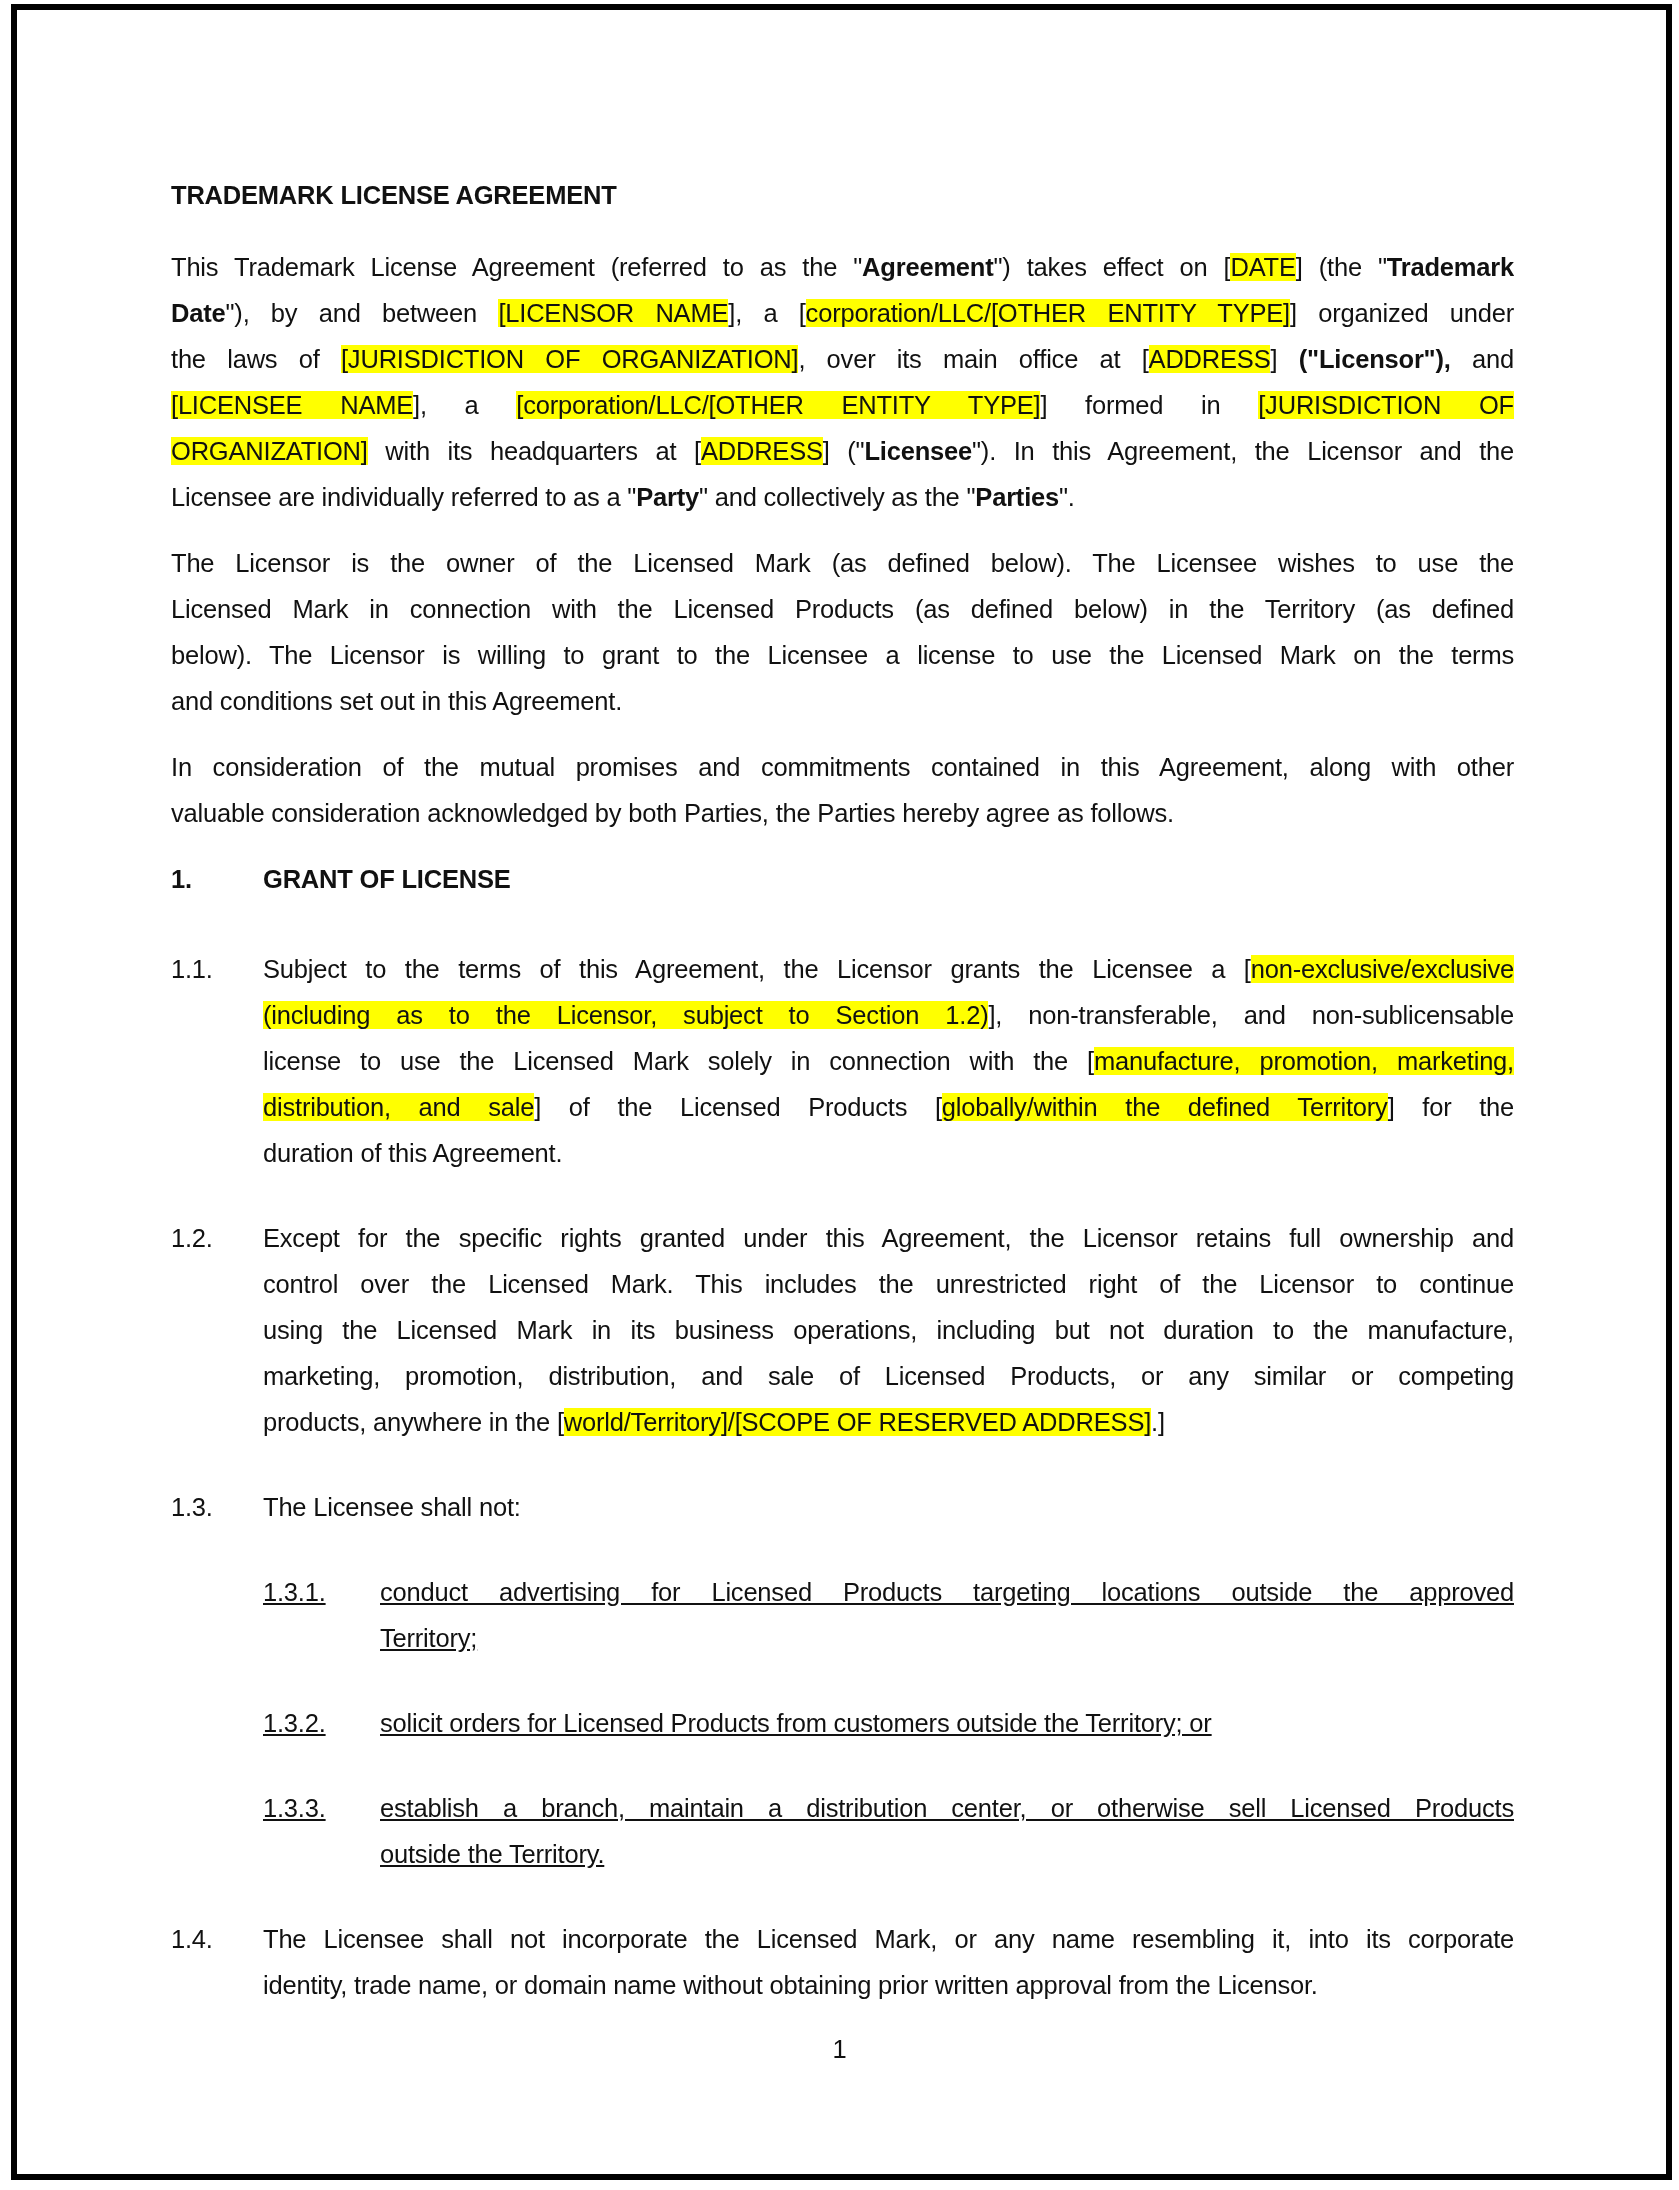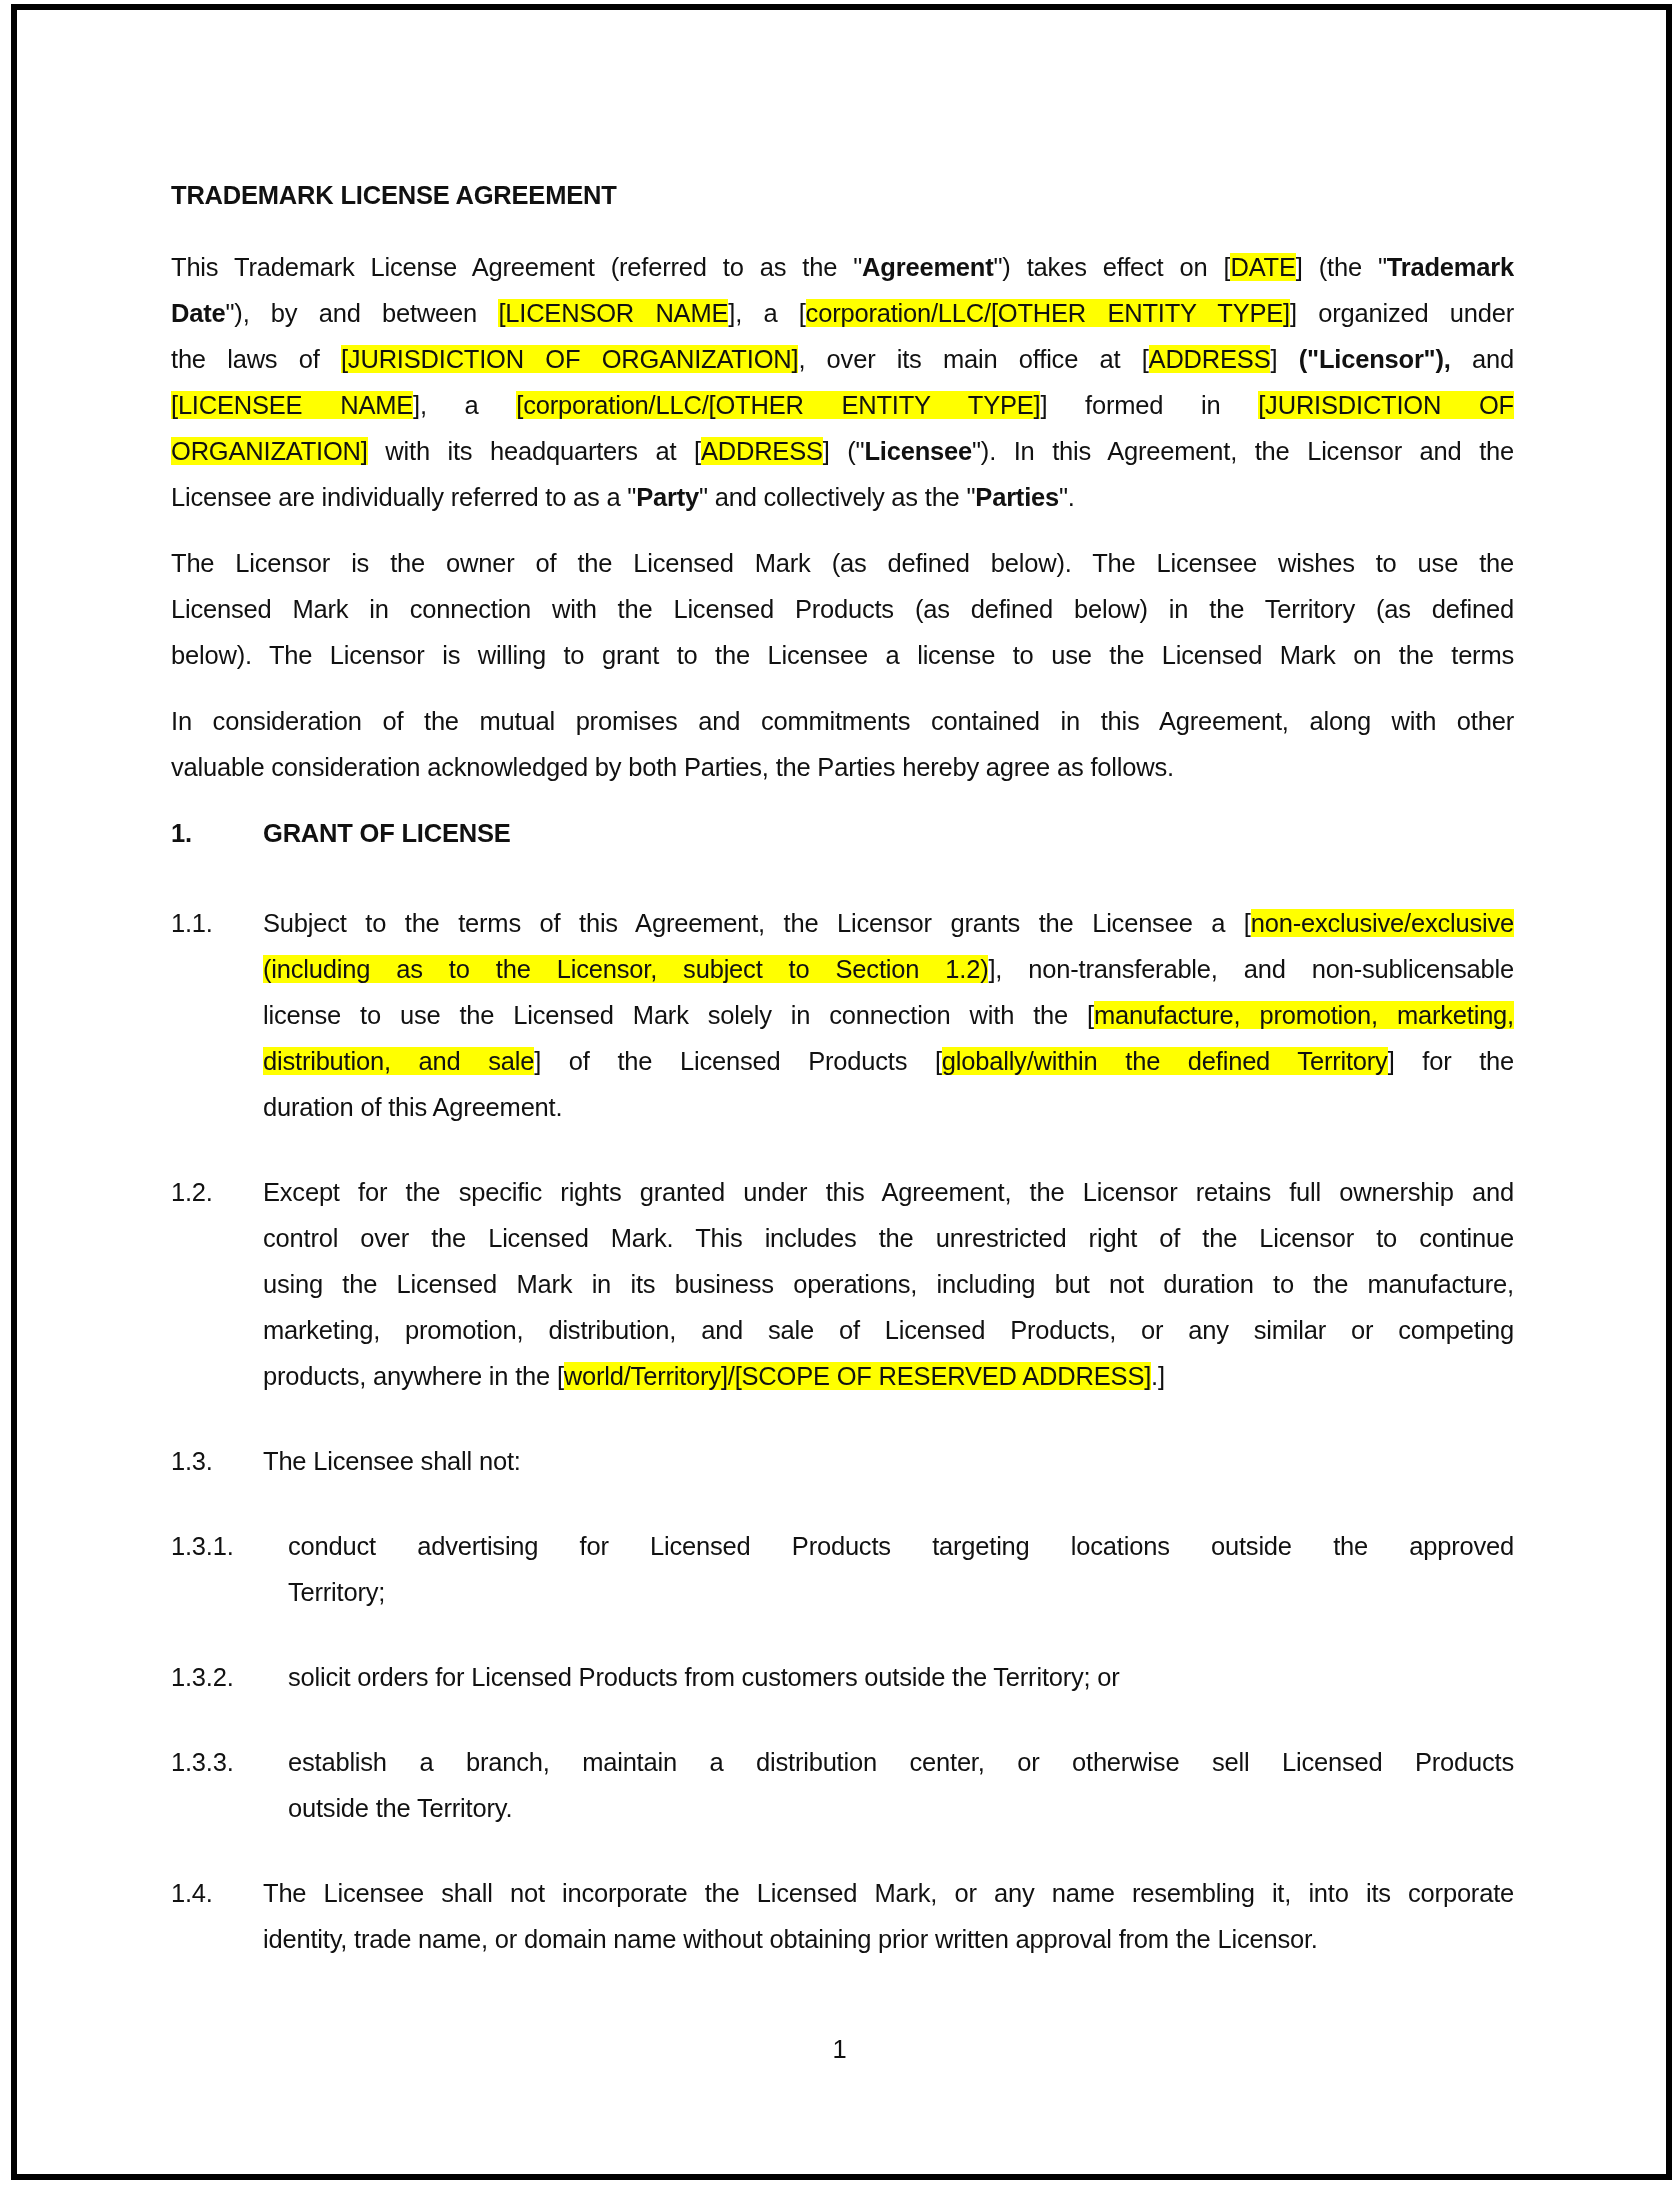--- a/index.html
+++ b/index.html
@@ -29,21 +29,21 @@
   }
   .blk { margin: 0; }
   .title {
     text-align: center;
     font-weight: bold;
     margin-bottom: 26px;
   }
   .p  { margin-bottom: 20px; }
   .h  { display: flex; font-weight: bold; margin-bottom: 44px; }
   .c1 { display: flex; margin-bottom: 39px; }
-  .c2 { display: flex; margin-bottom: 39px; }
+  .c2 { display: flex; margin-left: 92px; margin-bottom: 39px; text-decoration: underline; }
   .h  .cnum, .c1 .cnum { flex: 0 0 92px; }
   .c2 .cnum { flex: 0 0 117px; }
   .cbody { flex: 1; min-width: 0; }
   .line { overflow: hidden; }
   .jline { text-align: justify; text-align-last: justify; }
   .lline { text-align: left; }
   .bold { font-weight: bold; }
   .hl { background: var(--hl, #ffff00); }
   .pagenum {
     position: absolute;
@@ -71,20 +71,21 @@
         <div class="line jline"><span class="bold">Date</span><span>"), by and between </span><span class="hl">[LICENSOR NAME</span><span>], a [</span><span class="hl">corporation/LLC/[OTHER ENTITY TYPE]</span><span>] organized under</span></div>
         <div class="line jline"><span>the laws of </span><span class="hl">[JURISDICTION OF ORGANIZATION]</span><span>, over its main office at [</span><span class="hl">ADDRESS</span><span>] </span><span class="bold">("Licensor"),</span><span> and</span></div>
         <div class="line jline"><span class="hl">[LICENSEE NAME</span><span>], a </span><span class="hl">[corporation/LLC/[OTHER ENTITY TYPE]</span><span>] formed in </span><span class="hl">[JURISDICTION OF</span></div>
         <div class="line jline"><span class="hl">ORGANIZATION]</span><span> with its headquarters at [</span><span class="hl">ADDRESS</span><span>] ("</span><span class="bold">Licensee</span><span>"). In this Agreement, the Licensor and the</span></div>
         <div class="line lline"><span>Licensee are individually referred to as a "</span><span class="bold">Party</span><span>" and collectively as the "</span><span class="bold">Parties</span><span>".</span></div>
       </div>
       <div class="blk p">
         <div class="line jline"><span>The Licensor is the owner of the Licensed Mark (as defined below). The Licensee wishes to use the</span></div>
         <div class="line jline"><span>Licensed Mark in connection with the Licensed Products (as defined below) in the Territory (as defined</span></div>
         <div class="line jline"><span>below). The Licensor is willing to grant to the Licensee a license to use the Licensed Mark on the terms</span></div>
+        <div class="line lline"><span>and conditions set out in this Agreement.</span></div>
       </div>
       <div class="blk p">
         <div class="line jline"><span>In consideration of the mutual promises and commitments contained in this Agreement, along with other</span></div>
         <div class="line lline"><span>valuable consideration acknowledged by both Parties, the Parties hereby agree as follows.</span></div>
       </div>
       <div class="blk h">
         <div class="cnum">1.</div>
         <div class="cbody">
           <div class="line lline"><span class="bold">GRANT OF LICENSE</span></div>
         </div>

